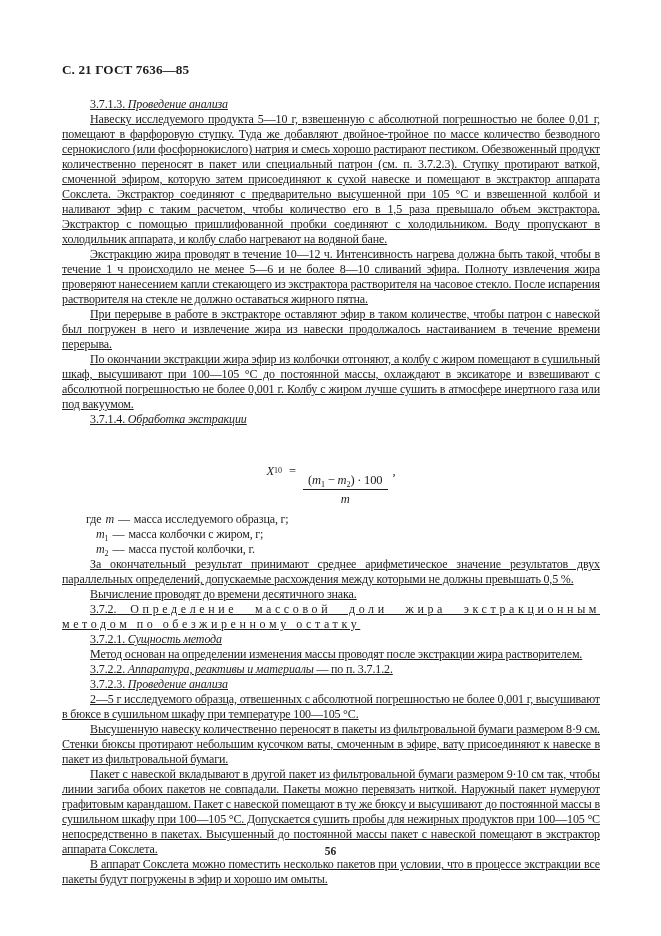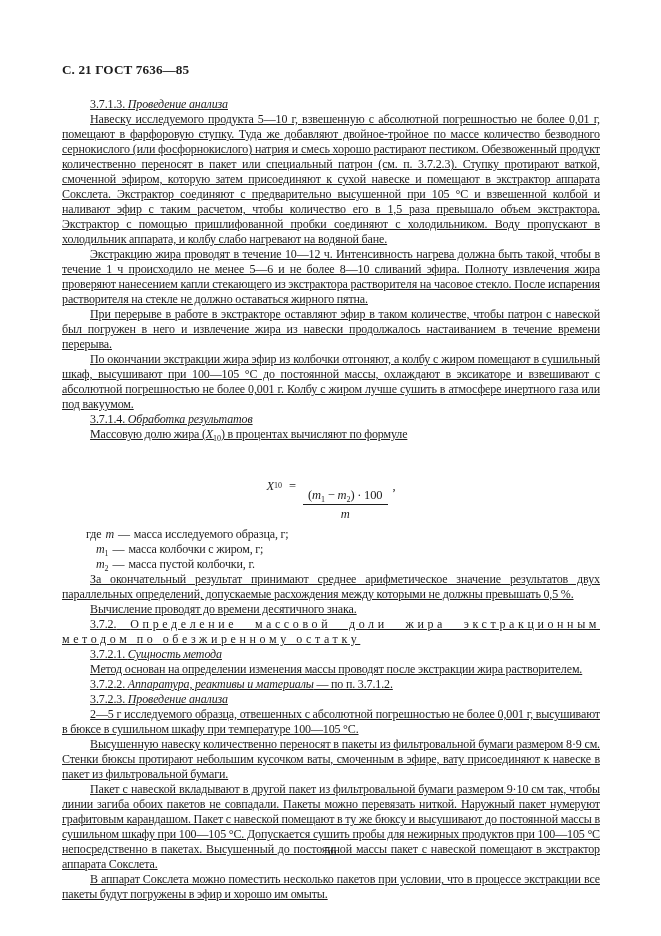--- a/index.html
+++ b/index.html
@@ -37,42 +37,41 @@
   .frac-den{padding-top:2px;}
   .f-comma{margin-left:5px;}
   .where{margin:0;}
   .where-row{text-align:left;}
   .where-row.first{padding-left:13px;}
   .where-row.cont{padding-left:34px;}
   .where-label{margin-right:4px;margin-left:11px;}
   .dash{margin:0 4px;}
   .pagenum{
     position:absolute;left:0;right:0;top:845px;
-    text-align:center;font-size:11.5px;
+    text-align:center;font-size:11.5px;font-weight:bold;
   }
 </style>
 </head>
 <body>
 
 <div class="page">
 
   <div class="header">С. 21 ГОСТ 7636—85</div>
 
   <div class="content">
 
     <p class="para"><span>3.7.1.3.</span> <span class="it">Проведение анализа</span></p>
 
     <p class="para">Навеску исследуемого продукта 5—10 г, взвешенную с абсолютной погрешностью не более 0,01 г, помещают в фарфоровую ступку. Туда же добавляют двойное-тройное по массе количество безводного сернокислого (или фосфорнокислого) натрия и смесь хорошо растирают пестиком. Обезвоженный продукт количественно переносят в пакет или специальный патрон (см. п. 3.7.2.3). Ступку протирают ваткой, смоченной эфиром, которую затем присоединяют к сухой навеске и помещают в экстрактор аппарата Сокслета. Экстрактор соединяют с предварительно высушенной при 105 °С и взвешенной колбой и наливают эфир с таким расчетом, чтобы количество его в 1,5 раза превышало объем экстрактора. Экстрактор с помощью пришлифованной пробки соединяют с холодильником. Воду пропускают в холодильник аппарата, и колбу слабо нагревают на водяной бане.</p>
     <p class="para">Экстракцию жира проводят в течение 10—12 ч. Интенсивность нагрева должна быть такой, чтобы в течение 1 ч происходило не менее 5—6 и не более 8—10 сливаний эфира. Полноту извлечения жира проверяют нанесением капли стекающего из экстрактора растворителя на часовое стекло. После испарения растворителя на стекле не должно оставаться жирного пятна.</p>
     <p class="para">При перерыве в работе в экстракторе оставляют эфир в таком количестве, чтобы патрон с навеской был погружен в него и извлечение жира из навески продолжалось настаиванием в течение времени перерыва.</p>
     <p class="para">По окончании экстракции жира эфир из колбочки отгоняют, а колбу с жиром помещают в сушильный шкаф, высушивают при 100—105 °С до постоянной массы, охлаждают в эксикаторе и взвешивают с абсолютной погрешностью не более 0,001 г. Колбу с жиром лучше сушить в атмосфере инертного газа или под вакуумом.</p>
 
-    <p class="para"><span>3.7.1.4.</span> <span class="it">Обработка результатов</span></p>
+    <p class="para"><span>3.7.1.4.</span> <span class="it">Обработка экстракции</span></p>
 
-    <p class="para"><span>Массовую долю жира (</span><span class="it">X</span><sub>10</sub><span>) в процентах вычисляют по формуле</span></p>
 
     <div class="formula">
       <span class="it">X</span>
         <sub>10</sub>
       <span class="f-eq">=</span>
       <span class="frac">
         <span class="frac-num"><span>(</span><span class="it">m</span><sub>1</sub> <span>−</span> <span class="it">m</span><sub>2</sub><span>)</span> <span>· 100</span></span>
         <span class="frac-den it">m</span>
       </span>
       <span class="f-comma">,</span>

